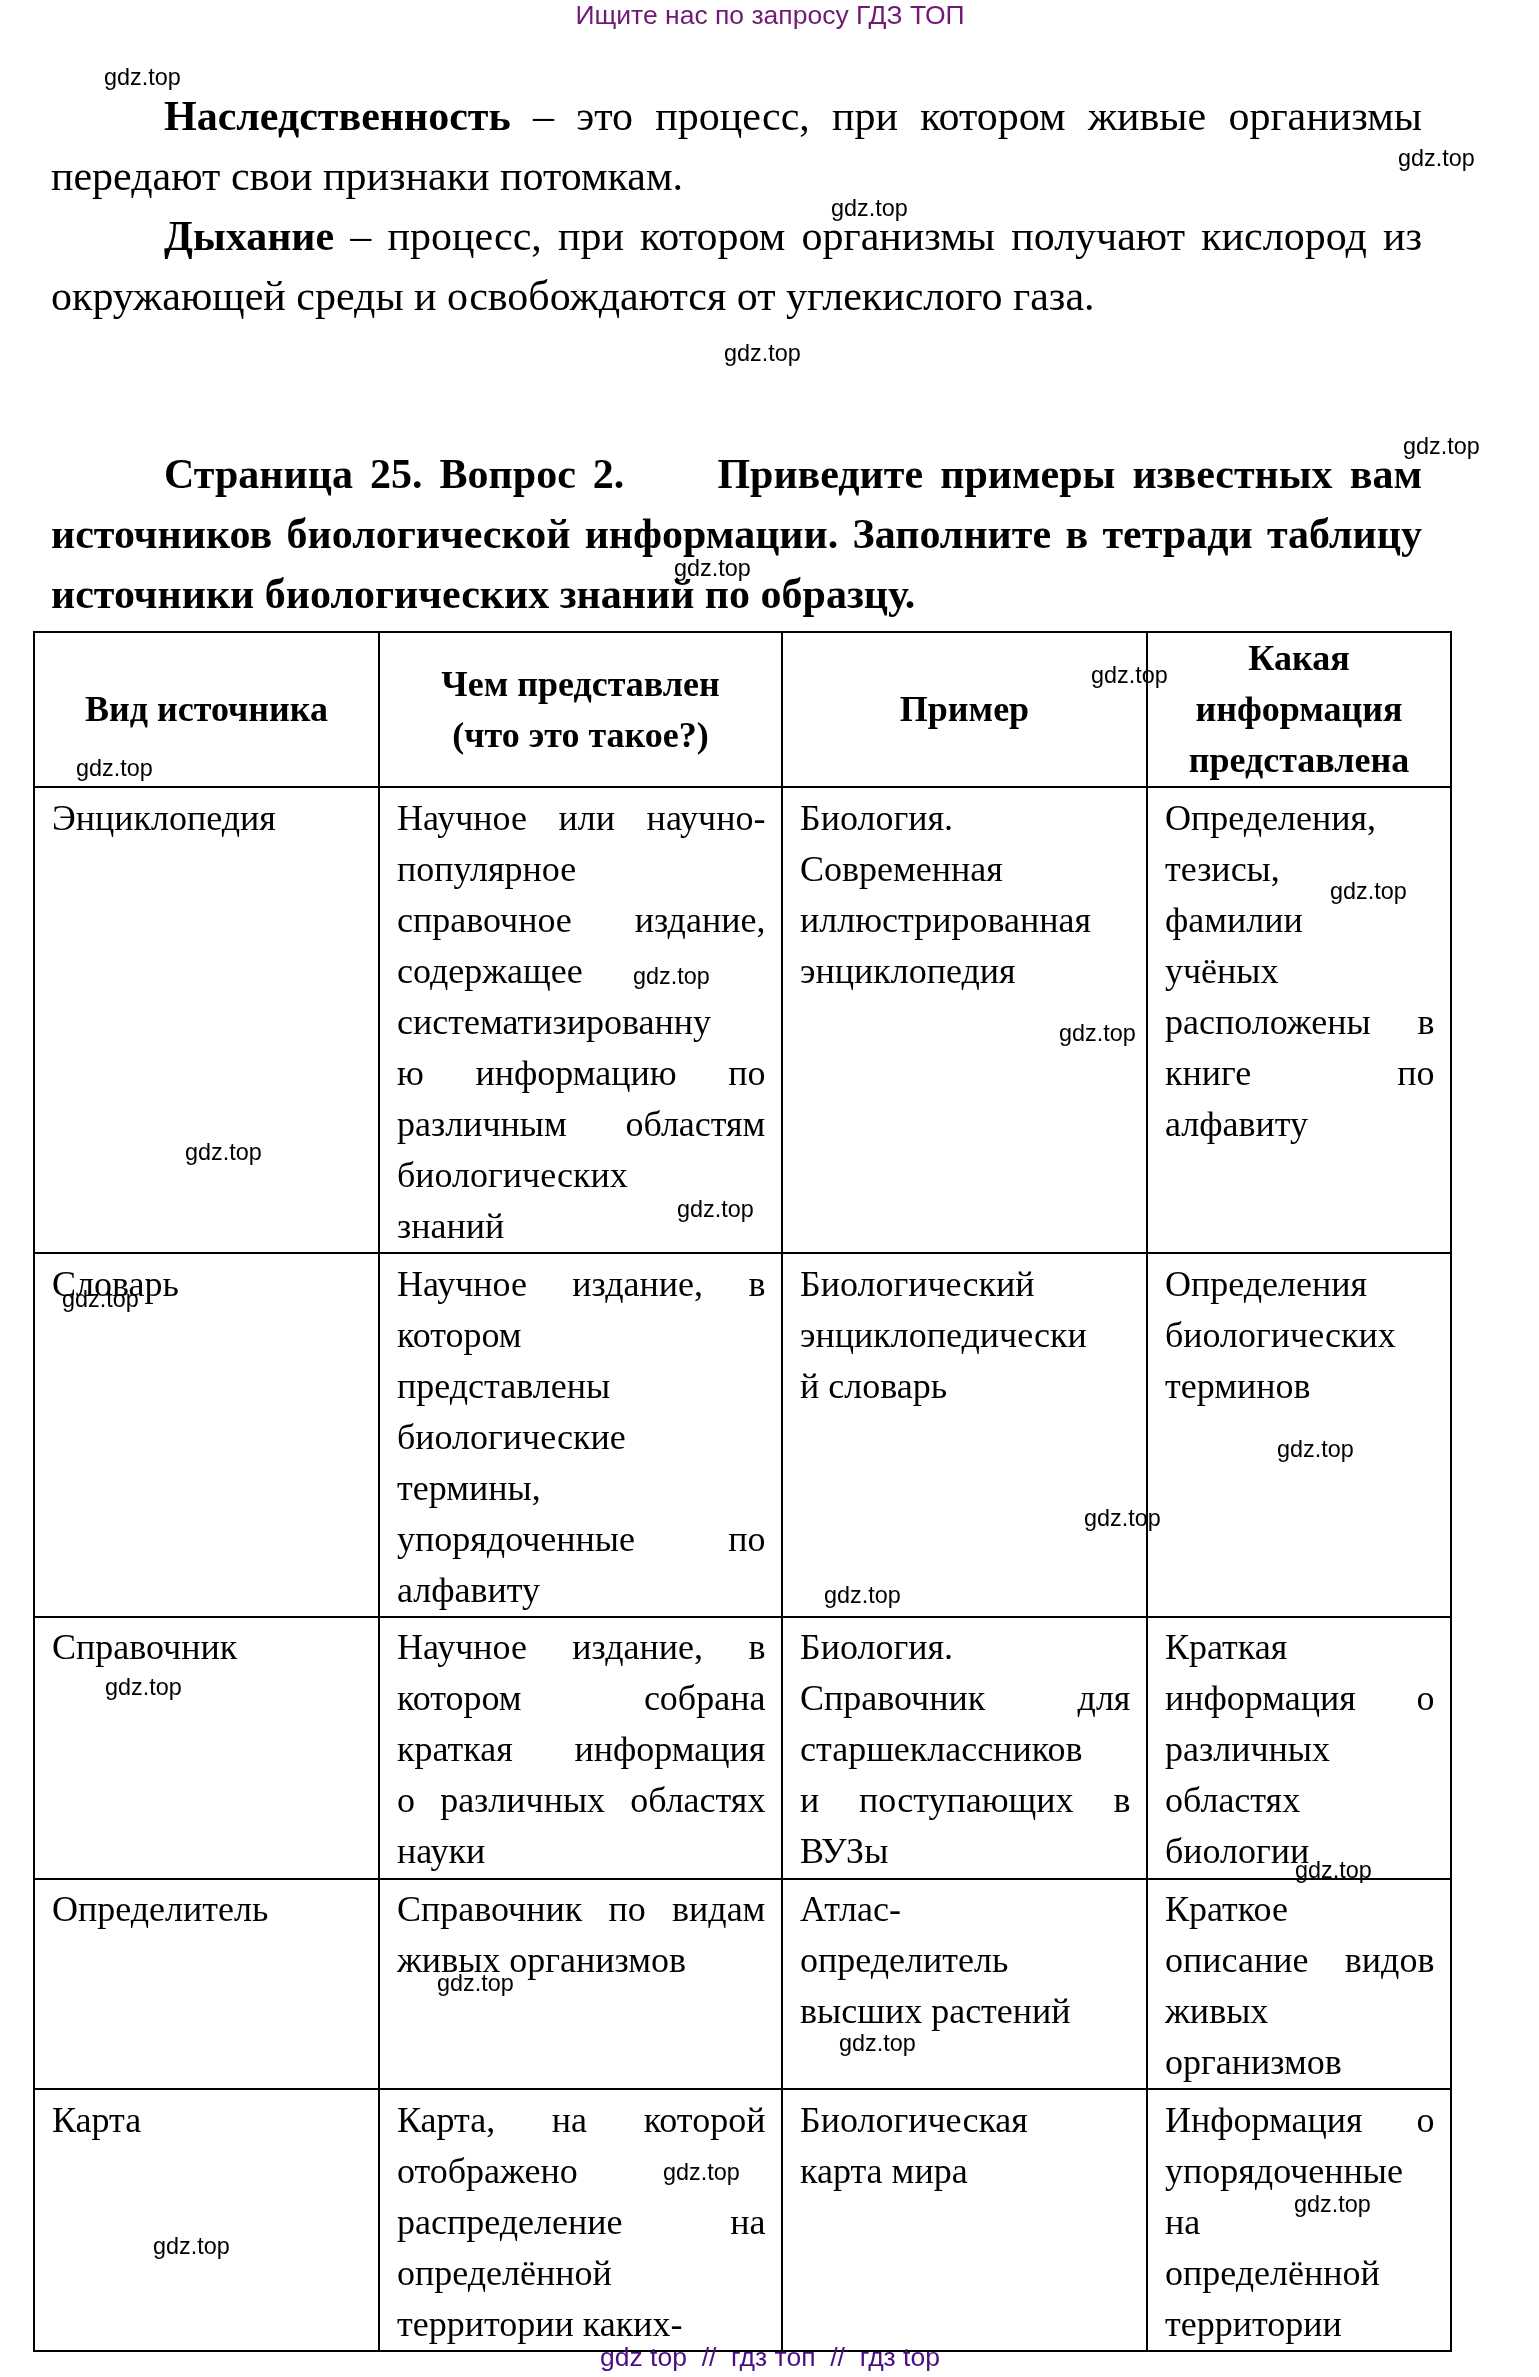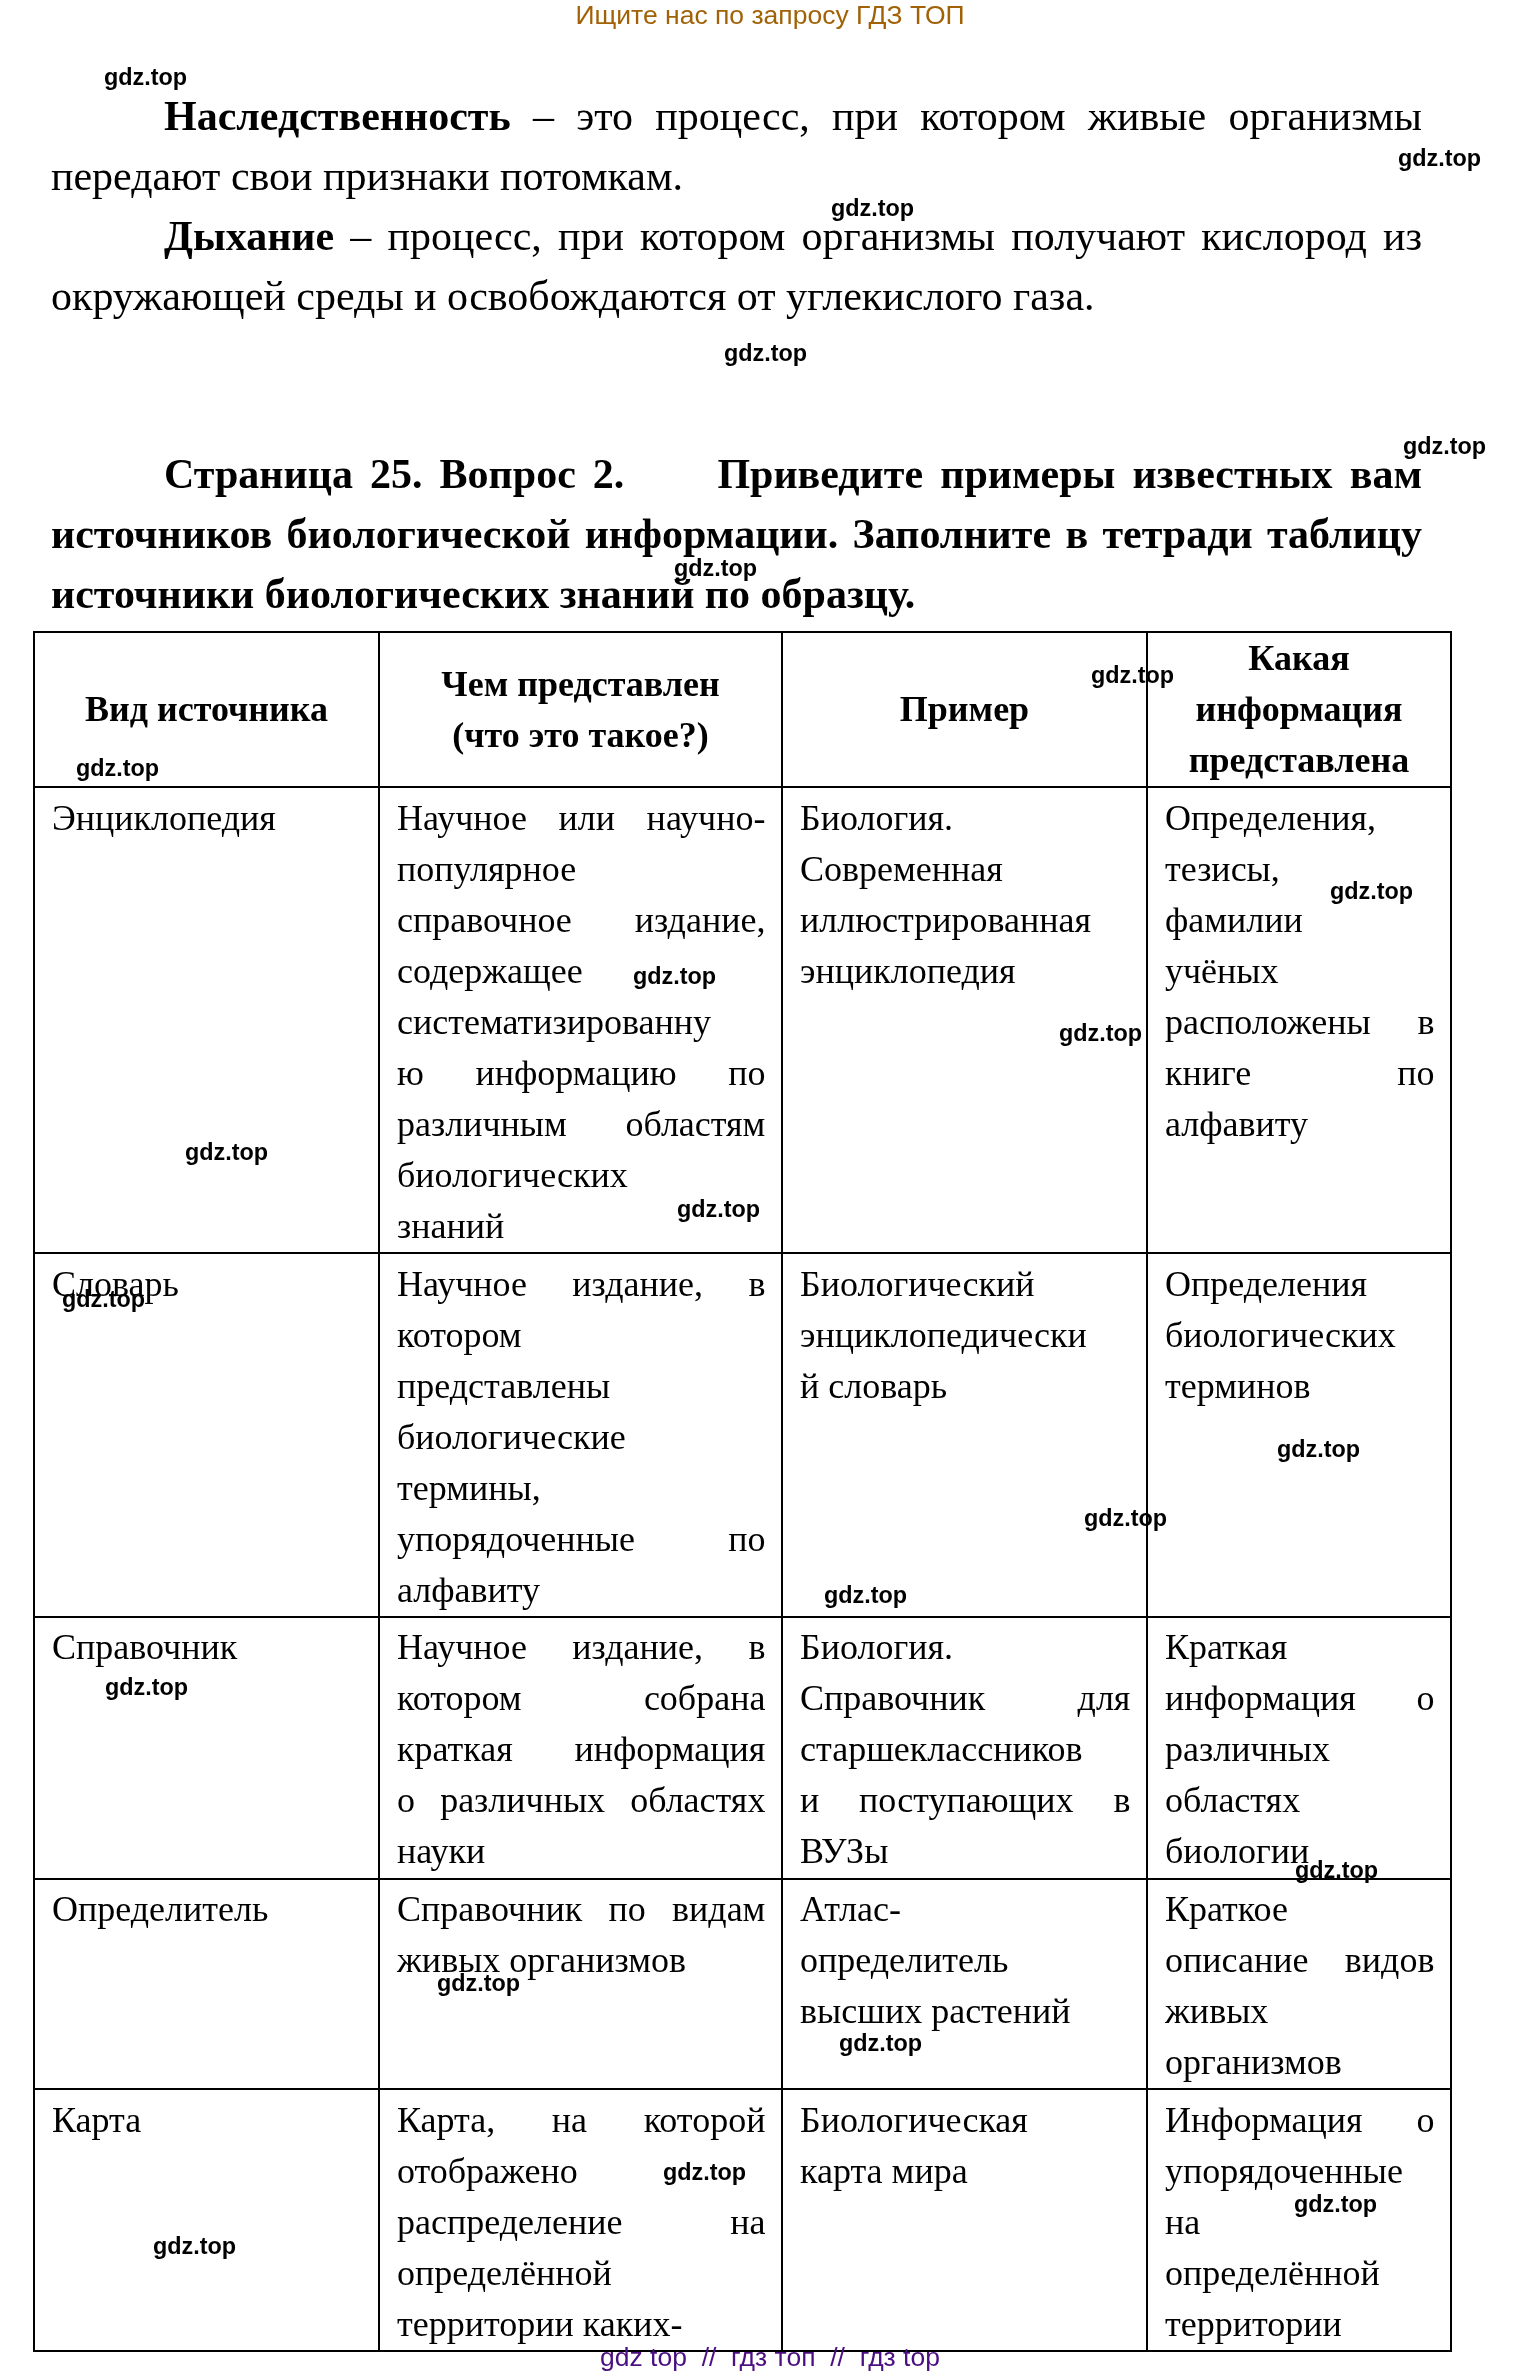--- a/index.html
+++ b/index.html
@@ -1,33 +1,33 @@
 <!DOCTYPE html>
 <html style="font-size:12.5px"><head>
 <meta charset="utf-8">
 <style>
   html, body { margin: 0; padding: 0; background: #ffffff; }
   body { width: 1540px; height: 2377px; position: relative; overflow: hidden;
          font-family: "Liberation Serif", "DejaVu Serif", serif; color: #000; }
   .top-banner { position: absolute; left: 0; top: 0; width: 1540px; text-align: center;
                 font-family: "Liberation Sans", "DejaVu Sans", sans-serif; font-size: 26.5px;
-                line-height: 31px; color: #a16207; }
+                line-height: 31px; color: #701a75; }
   .bottom-banner { position: absolute; left: 0; top: 2339px; width: 1540px; text-align: center;
                    font-family: "Liberation Sans", "DejaVu Sans", sans-serif; font-size: 26.5px;
                    line-height: 36px; color: #4b0f82; white-space: pre; }
   .para { position: absolute; left: 51px; width: 1371px; font-size: 42px; line-height: 60px;
           text-align: justify; text-align-last: left; }
   .para b { font-weight: bold; }
   .para .indent { display: inline-block; width: 113px; }
   #para1 { top: 86px; }
   #para2 { top: 206px; }
   .heading { position: absolute; left: 51px; top: 444px; width: 1371px; font-size: 42px;
              line-height: 60px; font-weight: bold; text-align: justify; text-align-last: left; }
   .wm { position: absolute; font-family: "Liberation Sans", "DejaVu Sans", sans-serif;
-        font-size: 23.4px; line-height: 26.5px; color: #000; white-space: nowrap; z-index: 5; font-weight: bold; }
+        font-size: 23.4px; line-height: 26.5px; color: #000; white-space: nowrap; z-index: 5; }
   table.src { position: absolute; left: 33px; top: 631px; width: 1417px; border-collapse: collapse;
               table-layout: fixed; }
   table.src td, table.src th { border: 2.3px solid #000; vertical-align: top; padding: 4.7px 15.6px 0 17px;
               font-size: 36px; line-height: 51px; text-align: justify; }
   table.src th { font-weight: bold; text-align: center; vertical-align: middle; padding: 0 7.8px; }
   table.src tr.hdr { height: 153px; }
   table.src tr.r1 { height: 466px; }
   table.src tr.r2 { height: 362px; }
   table.src tr.r3 { height: 262px; margin-top: 12px; }
   table.src tr.r4 { height: 208px; }

